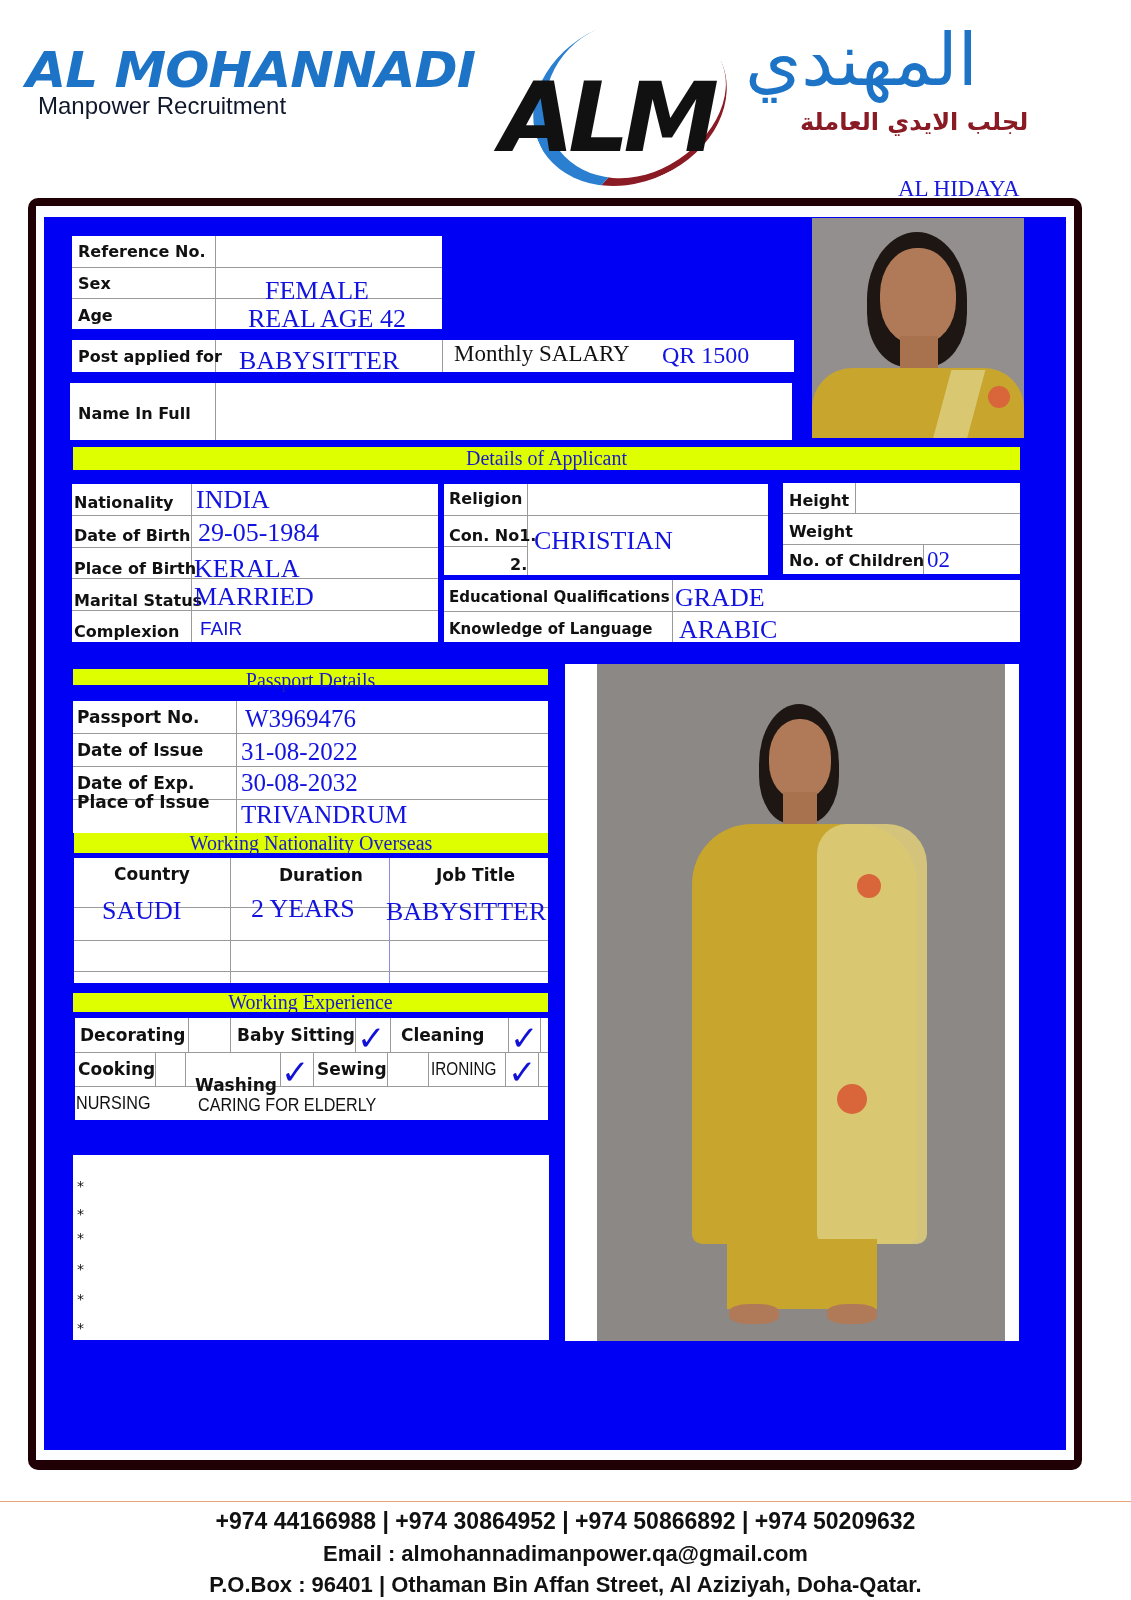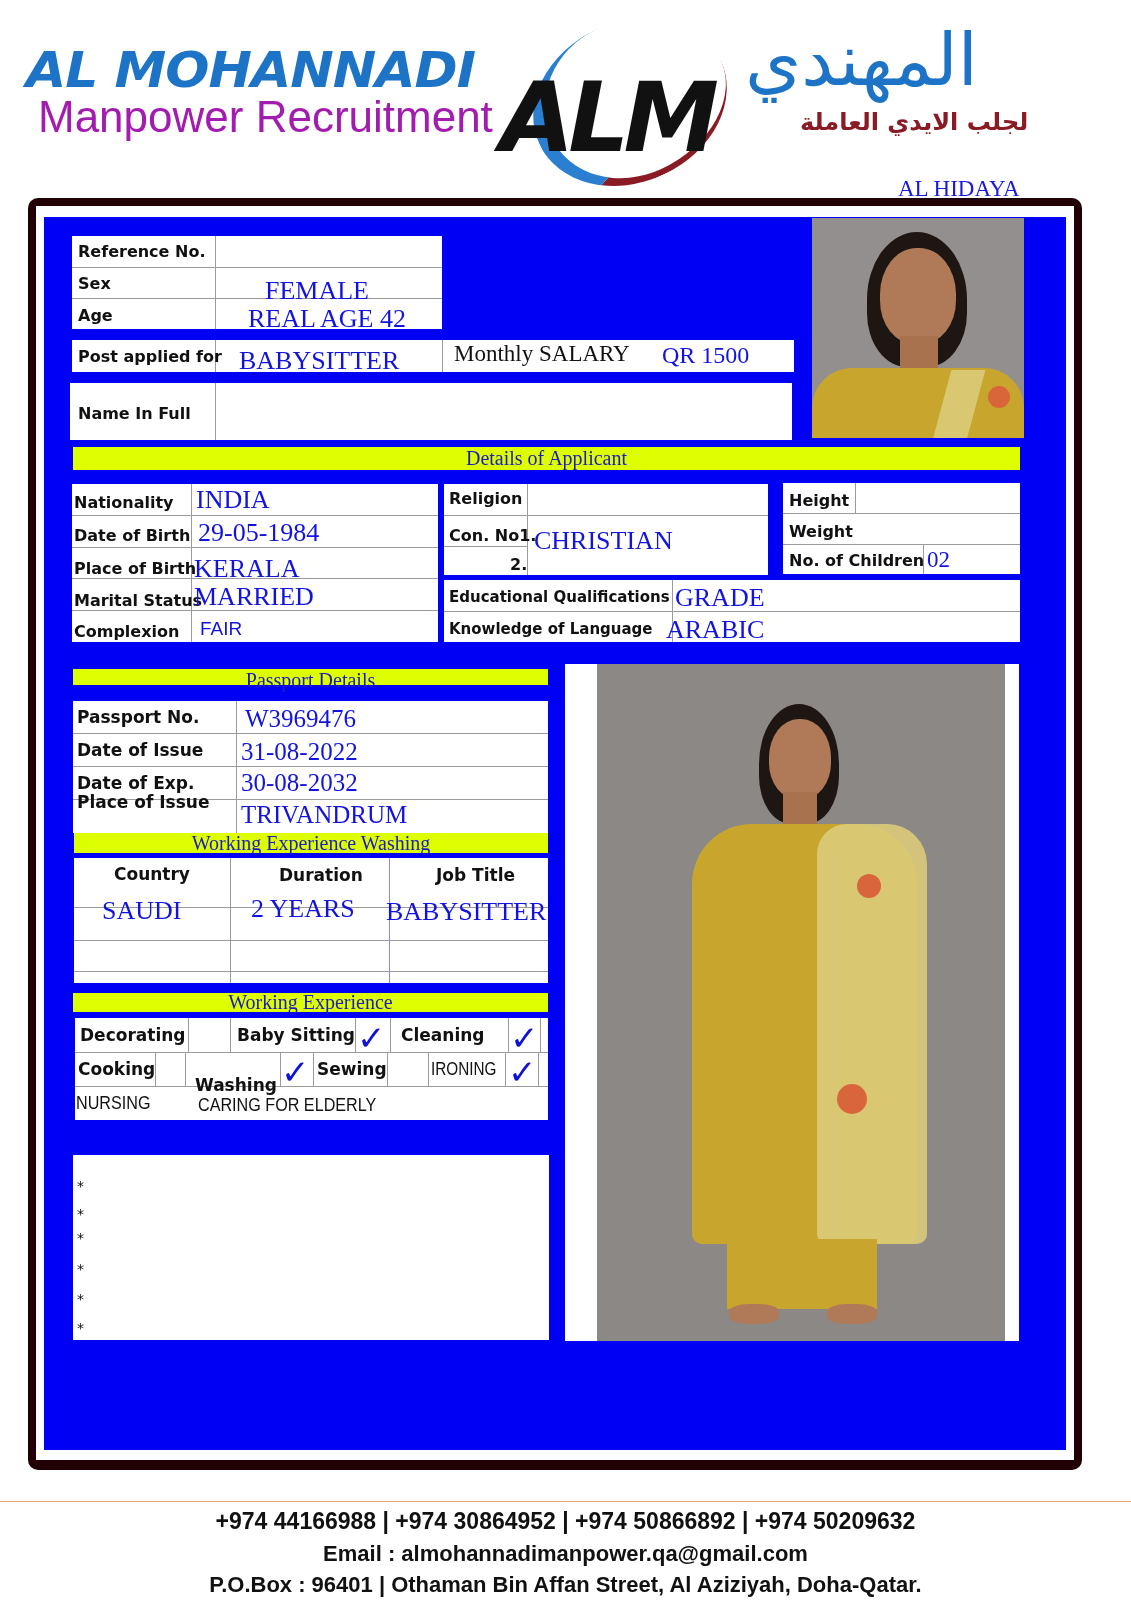--- a/index.html
+++ b/index.html
@@ -1,21 +1,21 @@
 <!DOCTYPE html>
 <html><head>
 <meta charset="utf-8">
 <style>
   * { box-sizing: border-box; margin: 0; padding: 0; }
   html, body { width: 1131px; height: 1600px; background: #ffffff; overflow: hidden; }
   body { position: relative; font-family: "Liberation Sans", sans-serif; }
 
   
   .hdr-en1 { position: absolute; left: 26px; top: 40px; font-family: "DejaVu Sans", sans-serif; font-weight: bold; font-style: italic; font-size: 52px; color: #1d74c6; letter-spacing: -1px; transform: scaleY(0.95); }
-  .hdr-en2 { position: absolute; left: 38px; top: 92px; font-family: "Liberation Sans", sans-serif; font-size: 44px; color: #a21caf; }
+  .hdr-en2 { position: absolute; left: 38px; top: 92px; font-family: "Liberation Sans", sans-serif; font-size: 24px; color: #0f172a; }
   .hdr-logo { position: absolute; left: 500px; top: 20px; width: 230px; height: 160px; }
   .hdr-logo .arc1 { position: absolute; left: 30px; top: 2px; width: 200px; height: 160px; border-radius: 50%; border-left: 14px solid #2b7fd0; border-bottom: 6px solid #8a1b24; transform: rotate(-25deg); }
   .hdr-logo .letters { position: absolute; left: 0; top: 42px; font-family: "DejaVu Sans", sans-serif; font-weight: bold; font-style: italic; font-size: 96px; color: #111; letter-spacing: -6px; }
   .hdr-ar1 { position: absolute; left: 745px; top: 18px; font-size: 72px; color: #1d74c6; direction: rtl; font-family: "DejaVu Sans", sans-serif; }
   .hdr-ar2 { position: absolute; left: 800px; top: 108px; font-size: 24px; color: #8a1b24; direction: rtl; font-family: "DejaVu Sans", sans-serif; font-weight: bold; }
   .hdr-hidaya { position: absolute; left: 898px; top: 176px; font-family: "Liberation Serif", serif; font-size: 23px; color: #1a1add; }
 
   
   .frame { position: absolute; left: 28px; top: 198px; width: 1054px; height: 1272px; background: #200005; border-radius: 10px; }
   .frame-inner { position: absolute; left: 8px; top: 8px; right: 8px; bottom: 10px; background: #fbfdff; }
@@ -134,40 +134,40 @@
   <span class="lbl" style="left:6px;top:68px;">No. of Children</span>
   <span class="val" style="left:144px;top:64px;font-size:23px;">02</span>
 </div>
 
 <div class="box" style="left:444px;top:580px;width:576px;height:62px;">
   <div class="vline" style="left:228px;"></div>
   <div class="cell-row" style="top:31px;"></div>
   <span class="lbl" style="left:5px;top:8px;font-size:15px;">Educational Qualifications</span>
   <span class="val" style="left:231px;top:3px;">GRADE</span>
   <span class="lbl" style="left:5px;top:40px;font-size:15px;">Knowledge of Language</span>
-  <span class="val" style="left:222px;top:35px;">ARABIC</span>
+  <span class="val" style="left:235px;top:35px;">ARABIC</span>
 </div>
 
 <div class="band" style="left:73px;top:669px;width:475px;height:16px;">Passport Details</div>
 <div class="box" style="left:73px;top:701px;width:475px;height:132px;">
   <div class="vline" style="left:163px;"></div>
   <div class="cell-row" style="top:32px;"></div>
   <div class="cell-row" style="top:65px;"></div>
   <div class="cell-row" style="top:98px;"></div>
   <span class="lbl" style="left:4px;top:6px;font-size:17px;">Passport No.</span>
   <span class="val" style="left:172px;top:4px;font-size:25px;">W3969476</span>
   <span class="lbl" style="left:4px;top:39px;font-size:17px;">Date of Issue</span>
   <span class="val" style="left:168px;top:37px;font-size:25px;">31-08-2022</span>
   <span class="lbl" style="left:4px;top:72px;font-size:17px;">Date of Exp.</span>
   <span class="val" style="left:168px;top:68px;font-size:25px;">30-08-2032</span>
   <span class="lbl" style="left:4px;top:91px;font-size:17px;">Place of Issue</span>
   <span class="val" style="left:168px;top:100px;font-size:25px;">TRIVANDRUM</span>
 </div>
 
-<div class="band" style="left:74px;top:833px;width:474px;height:20px;line-height:20px;">Working Experience Washing</div>
+<div class="band" style="left:74px;top:833px;width:474px;height:20px;line-height:20px;">Working Nationality Overseas</div>
 <div class="box" style="left:74px;top:876px;width:474px;height:107px;">
   <div class="vline" style="left:156px;"></div>
   <div class="vline" style="left:315px;border-color:#8888ee;"></div>
   <div class="cell-row" style="top:31px;"></div>
   <div class="cell-row" style="top:64px;"></div>
   <div class="cell-row" style="top:95px;"></div>
   <span class="lbl" style="left:40px;top:-11px;font-size:17px;">Country</span>
   <span class="lbl" style="left:205px;top:-10px;font-size:17px;">Duration</span>
   <span class="lbl" style="left:362px;top:-10px;font-size:17px;">Job Title</span>
   <span class="val" style="left:28px;top:20px;">SAUDI</span>

